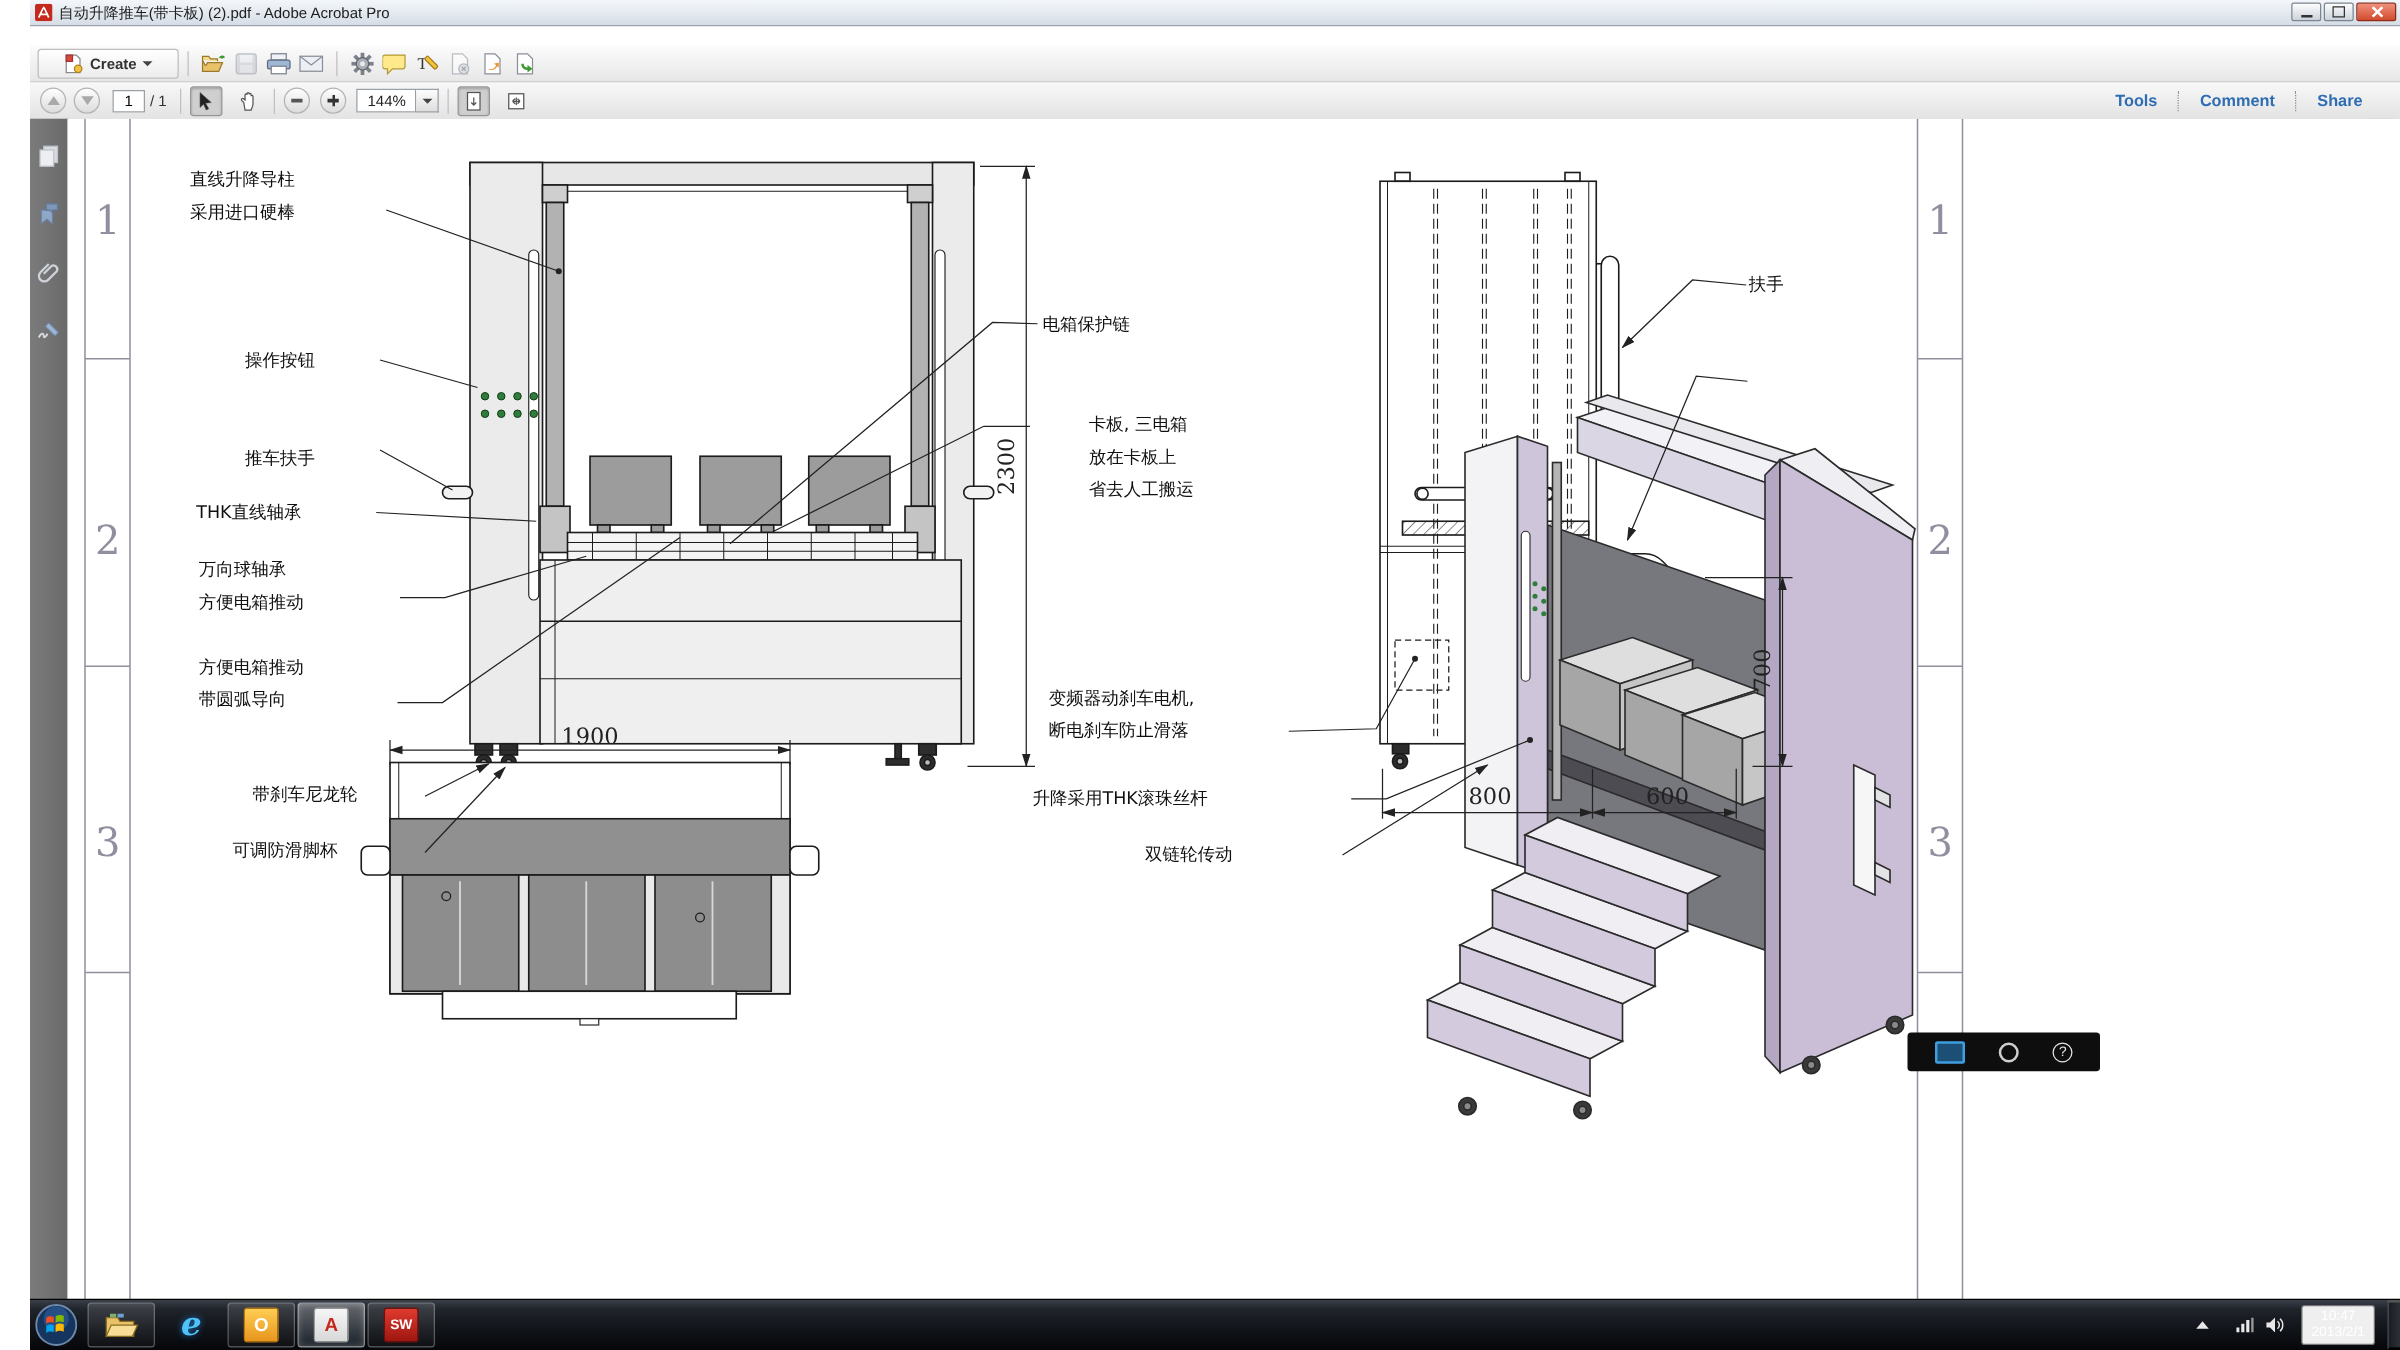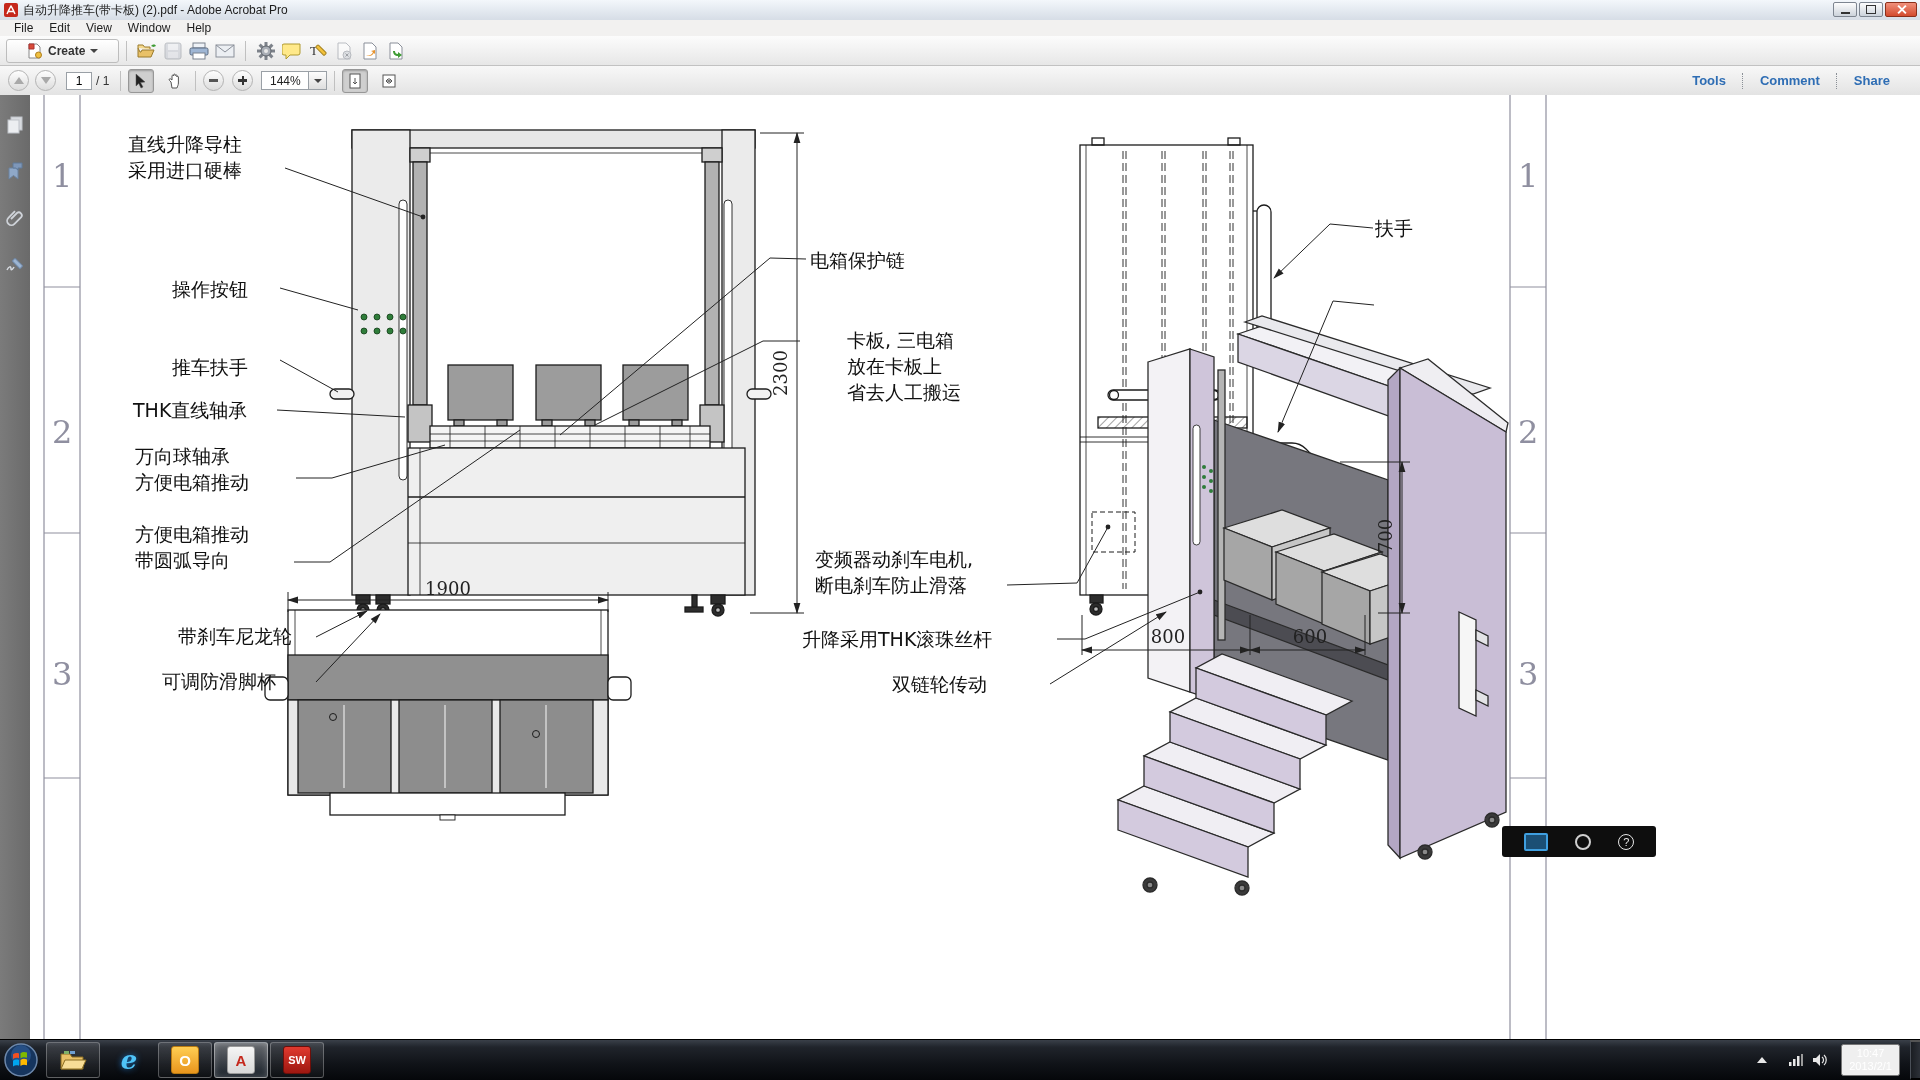--- a/index.html
+++ b/index.html
@@ -1,18 +1,18 @@
 <!DOCTYPE html>
 <html><head>
 <meta charset="utf-8">
 <style>
   html,body{margin:0;padding:0;}
   body{width:1920px;height:1080px;overflow:hidden;background:#fff;
        font-family:"Liberation Sans","DejaVu Sans",sans-serif;-webkit-font-smoothing:antialiased;}
-  .window{position:absolute;inset:0;}
+  .window{position:absolute;inset:0;margin-left:24px;}
 
   
   .titlebar{position:absolute;left:0;top:0;right:0;height:20px;
     background:linear-gradient(#f3f7fb,#d6dde6);border-bottom:1px solid #9aa2ad;
     display:flex;align-items:center;padding-left:4px;}
   .app-icon{width:14px;height:14px;margin-right:5px;flex:0 0 auto;}
   .title-text{font-size:12px;color:#1d1d1d;}
   .caption-buttons{position:absolute;right:3px;top:2px;display:flex;gap:2px;}
   .cap-btn{width:24px;height:15px;border:1px solid #7d8590;border-radius:2px;
     background:linear-gradient(#fdfdfd,#ccd3db);display:flex;align-items:center;justify-content:center;padding:0;}
@@ -67,21 +67,21 @@
 
   
   .side-panel{position:absolute;left:0;top:95px;width:30px;bottom:40px;
     background:linear-gradient(90deg,#7b7b7b,#6a6a6a);border-right:1px solid #555;}
   .side-icon{position:absolute;left:5px;width:20px;height:20px;display:flex;align-items:center;justify-content:center;
     background:none;border:0;padding:0;}
 
   
   .doc{position:absolute;left:30px;top:95px;right:0;bottom:40px;background:#ffffff;}
   .doc svg.dwg{position:absolute;left:0;top:0;}
-  .dwg-label{position:absolute;font-size:19px;line-height:26px;color:#101010;white-space:pre-line;
+  .dwg-label{position:absolute;font-size:14px;line-height:26px;color:#101010;white-space:pre-line;
     font-family:"DejaVu Sans",sans-serif;}
   .zone-num{position:absolute;font-size:32px;color:#8f8fa0;font-family:"DejaVu Serif",serif;}
 
   
   .overlay-bar{position:absolute;left:1502px;top:826px;width:138px;height:31px;background:#0e0e0e;
     border-radius:3px;display:flex;align-items:center;justify-content:space-around;padding:0 8px;}
   .ov-display{width:20px;height:14px;border:2px solid #3f9fe0;border-radius:2px;background:#1b4f75;}
   .ov-gear{width:12px;height:12px;border:2px solid #cfcfcf;border-radius:50%;}
   .ov-help{width:16px;height:16px;border:1.5px solid #e6e6e6;border-radius:50%;color:#e6e6e6;
     font-size:11px;display:flex;align-items:center;justify-content:center;background:none;padding:0;}
@@ -122,27 +122,20 @@
         </button>
       <button class="cap-btn">
           <span class="glyph-max"></span>
         </button>
       <button class="cap-btn close">
           <span class="glyph-close"></span>
         </button>
     </div>
   </div>
 
-  <div class="menubar">
-    <span class="menu-item">File</span>
-    <span class="menu-item">Edit</span>
-    <span class="menu-item">View</span>
-    <span class="menu-item">Window</span>
-    <span class="menu-item">Help</span>
-  </div>
 
   <div class="toolbar1">
     <button class="create-btn">
       <svg width="16" height="16" viewBox="0 0 16 16">
         <path d="M2 1 h8 l3 3 v11 h-11 z" fill="#fff" stroke="#888"></path>
         <path d="M2 1 h5 v5 h-5 z" fill="#d84a38" stroke="#a33"></path>
         <circle cx="11.5" cy="12" r="3" fill="#f0c040" stroke="#b08020"></circle>
       </svg>
       <span class="create-label">Create</span>
       <span class="dd-arrow"></span>

